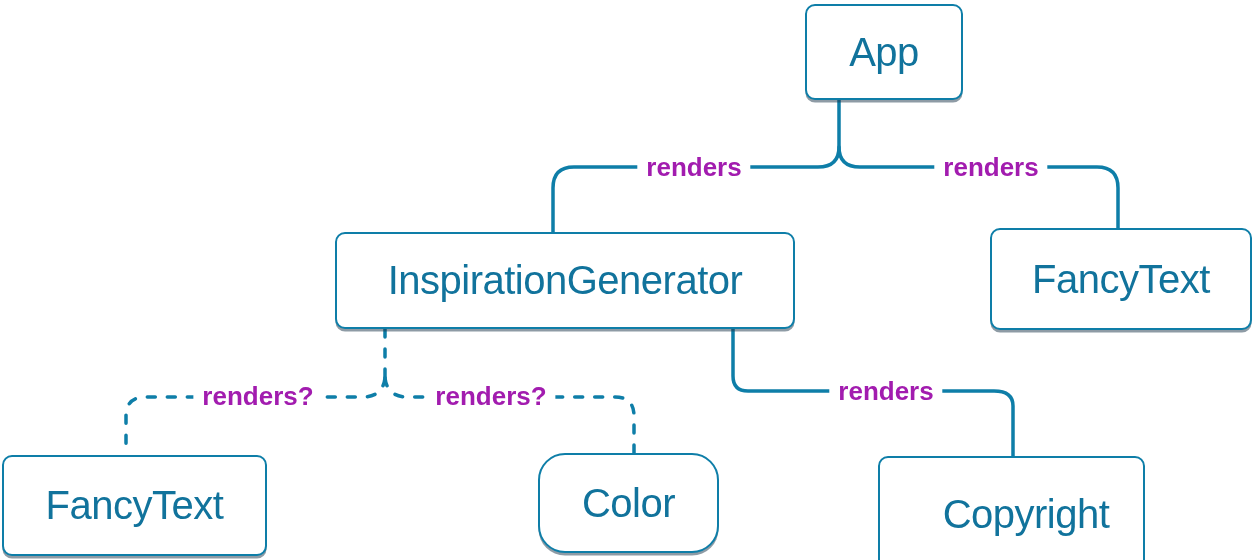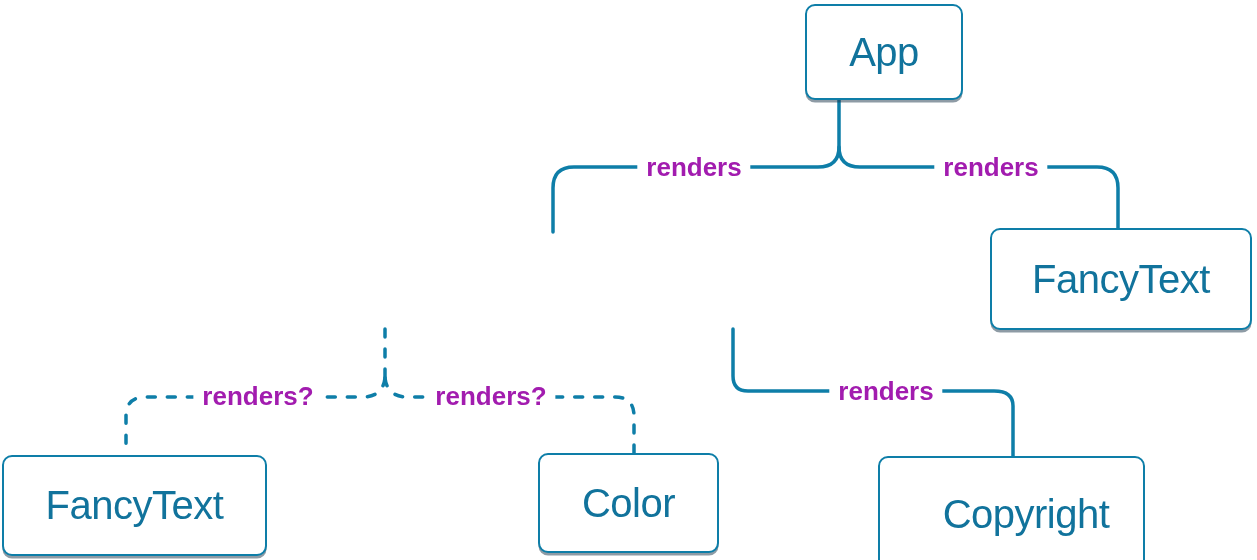--- a/index.html
+++ b/index.html
@@ -57,21 +57,21 @@
     font-weight: 600;
     padding: 0 9px;
     white-space: nowrap;
     line-height: 1.1;
   }
   
   .node-app                  { left: 760px; top: 4px;   width: 158px; height: 96px; margin-left: 45px; }
   .node-inspiration          { left: 335px; top: 232px; width: 460px; height: 97px; }
   .node-fancytext-top        { left: 990px; top: 228px; width: 262px; height: 102px; }
   .node-fancytext-bottom     { left: 2px;   top: 455px; width: 265px; height: 101px; }
-  .node-color                { left: 538px; top: 453px; width: 181px; height: 100px; }
+  .node-color                { left: 538px; top: 453px; width: 181px; height: 100px; border-radius: 27px; }
   .node-copyright            { left: 878px; top: 456px; width: 267px; height: 116px; padding-left: 29px; }
   .label-renders-left        { left: 694px; top: 167px; }
   .label-renders-right       { left: 991px; top: 167px; }
   .label-renders-copyright   { left: 886px; top: 391px; }
   .label-renders-q-left      { left: 258px; top: 396px; }
   .label-renders-q-right     { left: 491px; top: 396px; }
 </style>
 </head>
 <body>
 
@@ -83,20 +83,23 @@
     <path d="M 733 329 L 733 376 Q 733 391 748 391 L 994 391 Q 1013 391 1013 406 L 1013 456"></path>
     <path class="dashed" d="M 385 329 L 385 378"></path>
     <path class="dashed" d="M 385 378 Q 383 395 366 397 L 146 397 Q 126 397 126 416 L 126 455"></path>
     <path class="dashed" d="M 385 378 Q 387 395 404 397 L 615 397 Q 634 397 634 416 L 634 453"></path>
   </svg>
 
   <div class="node node-app">
     <span class="node-label">App</span>
   </div>
 
+  <div class="node node-inspiration">
+    <span class="node-label">InspirationGenerator</span>
+  </div>
 
   <div class="node node-fancytext-top">
     <span class="node-label">FancyText</span>
   </div>
 
   <div class="node node-fancytext-bottom">
     <span class="node-label">FancyText</span>
   </div>
 
   <div class="node node-color">

